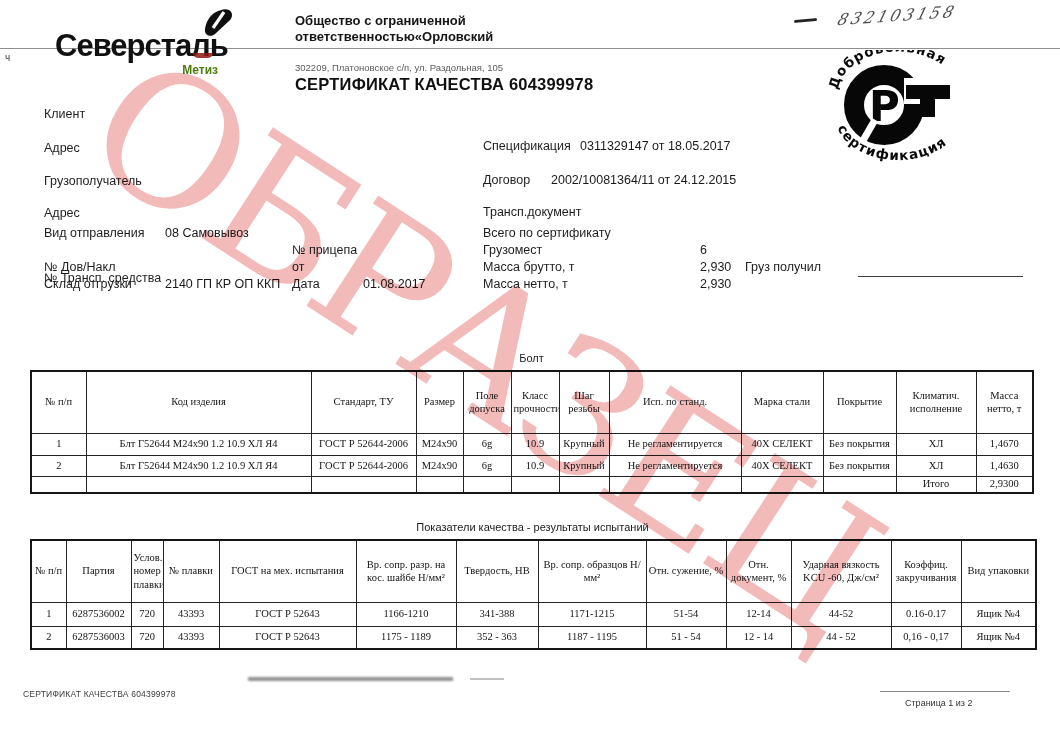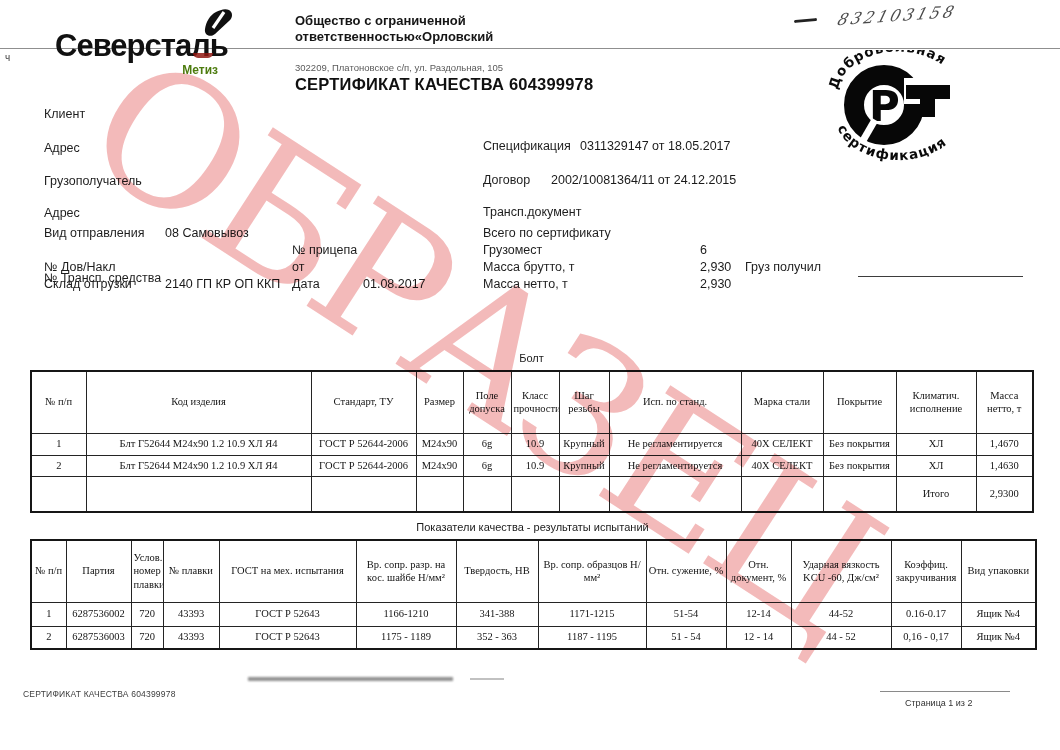--- a/index.html
+++ b/index.html
@@ -173,21 +173,21 @@
     <td>М24х90</td>
     <td>6g</td>
     <td>10.9</td>
     <td>Крупный</td>
     <td>Не регламентируется</td>
     <td>40Х СЕЛЕКТ</td>
     <td>Без покрытия</td>
     <td>ХЛ</td>
     <td>1,4630</td>
   </tr>
-  <tr style="height:36px">
+  <tr style="height:17px">
     <td></td>
     <td></td>
     <td></td>
     <td></td>
     <td></td>
     <td></td>
     <td></td>
     <td></td>
     <td></td>
     <td></td>

